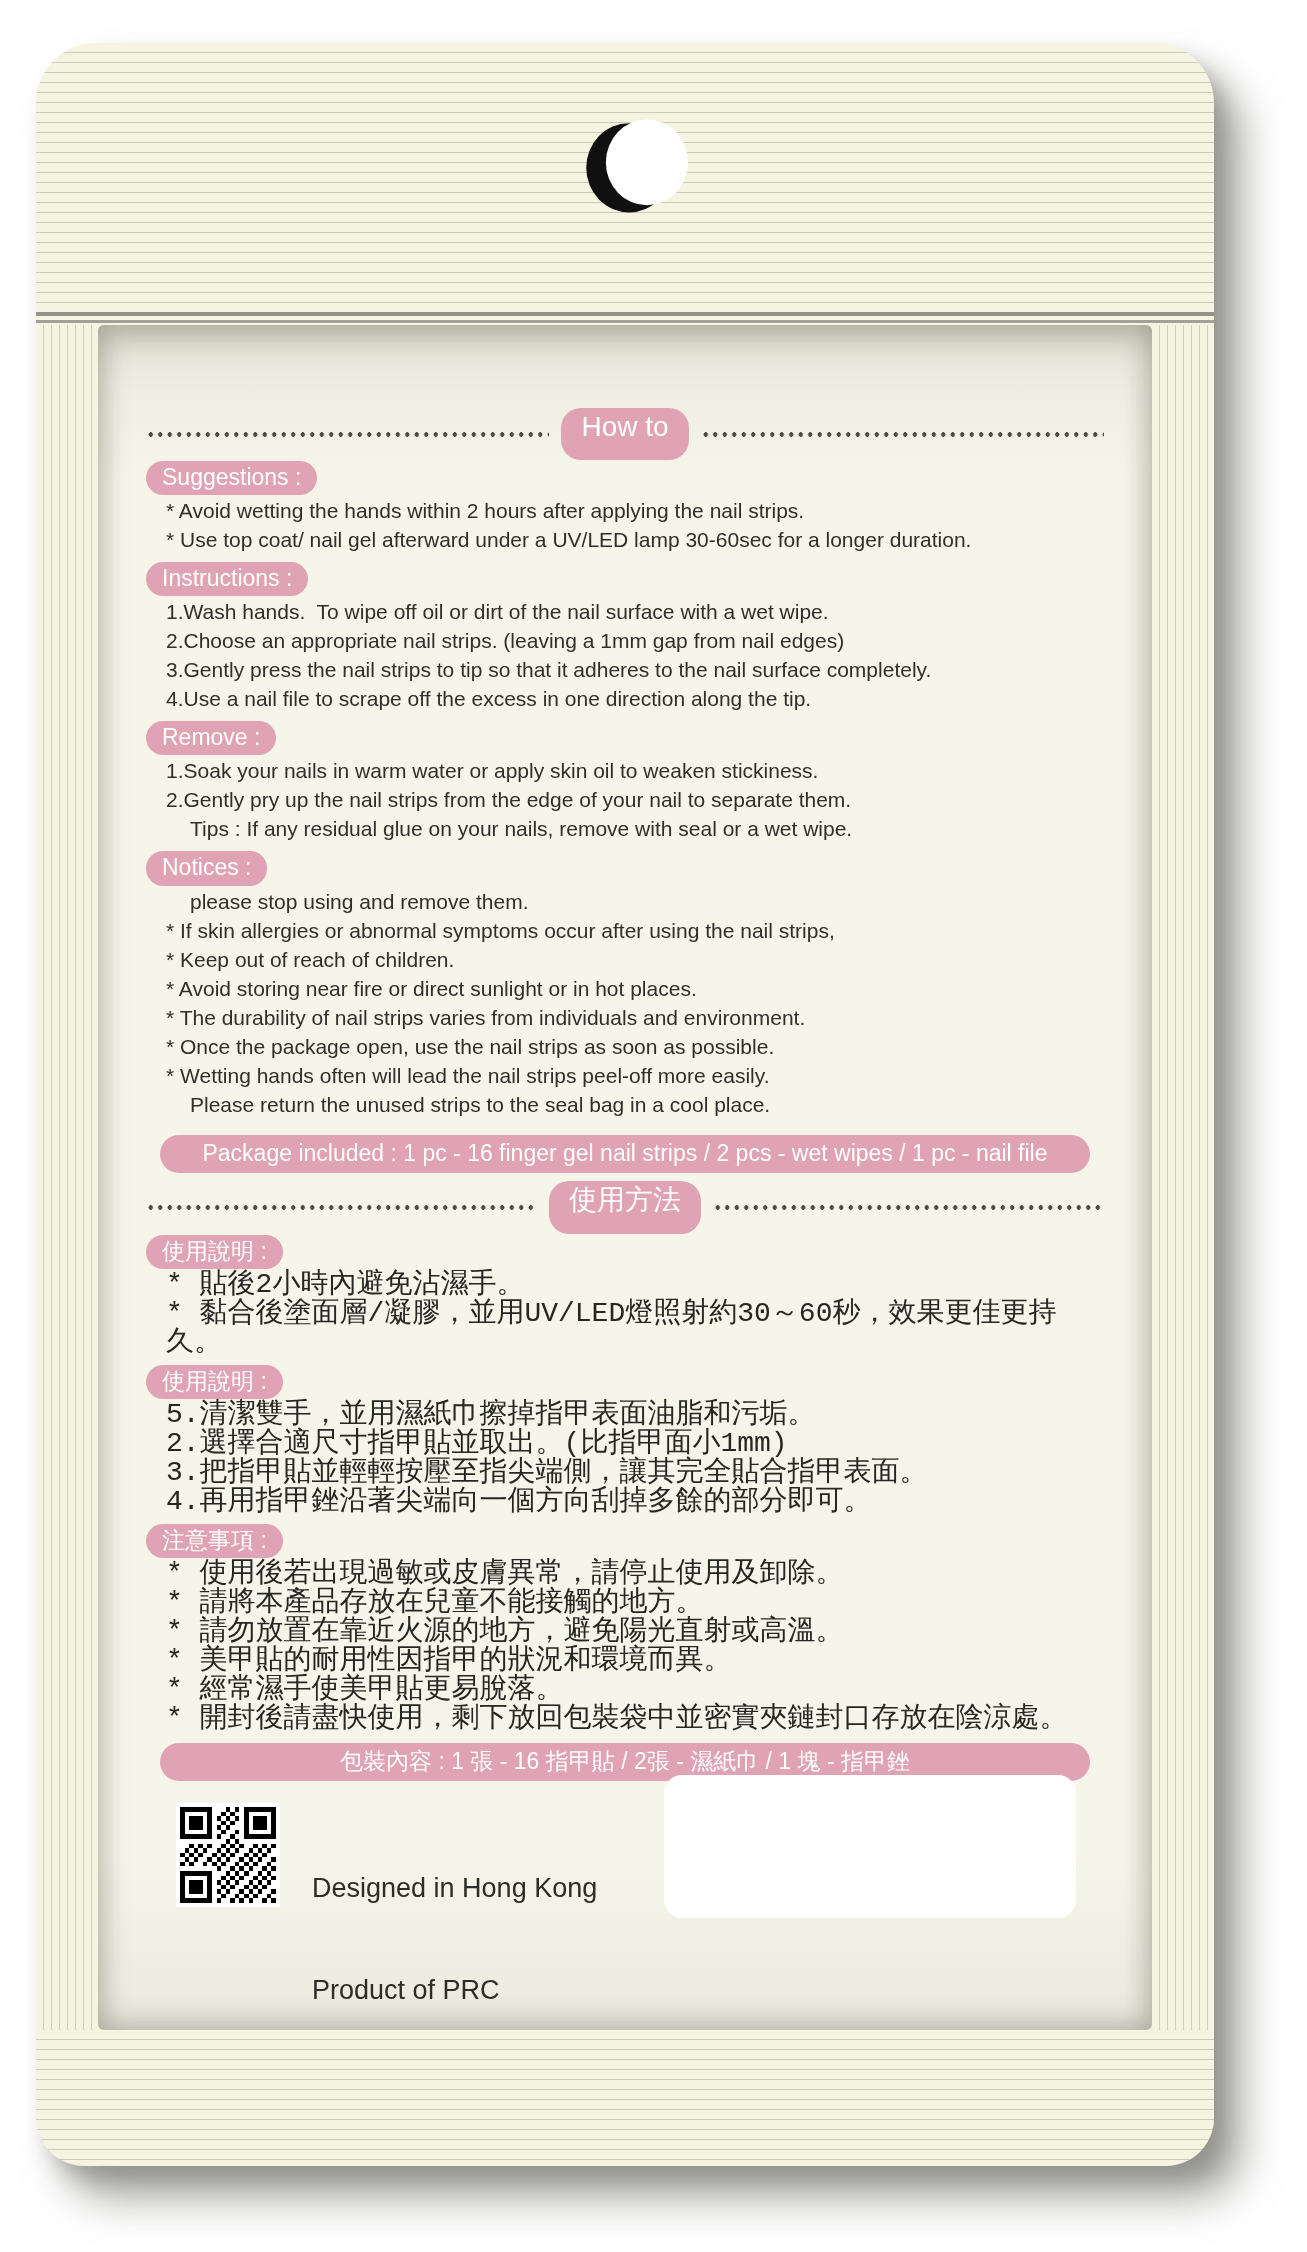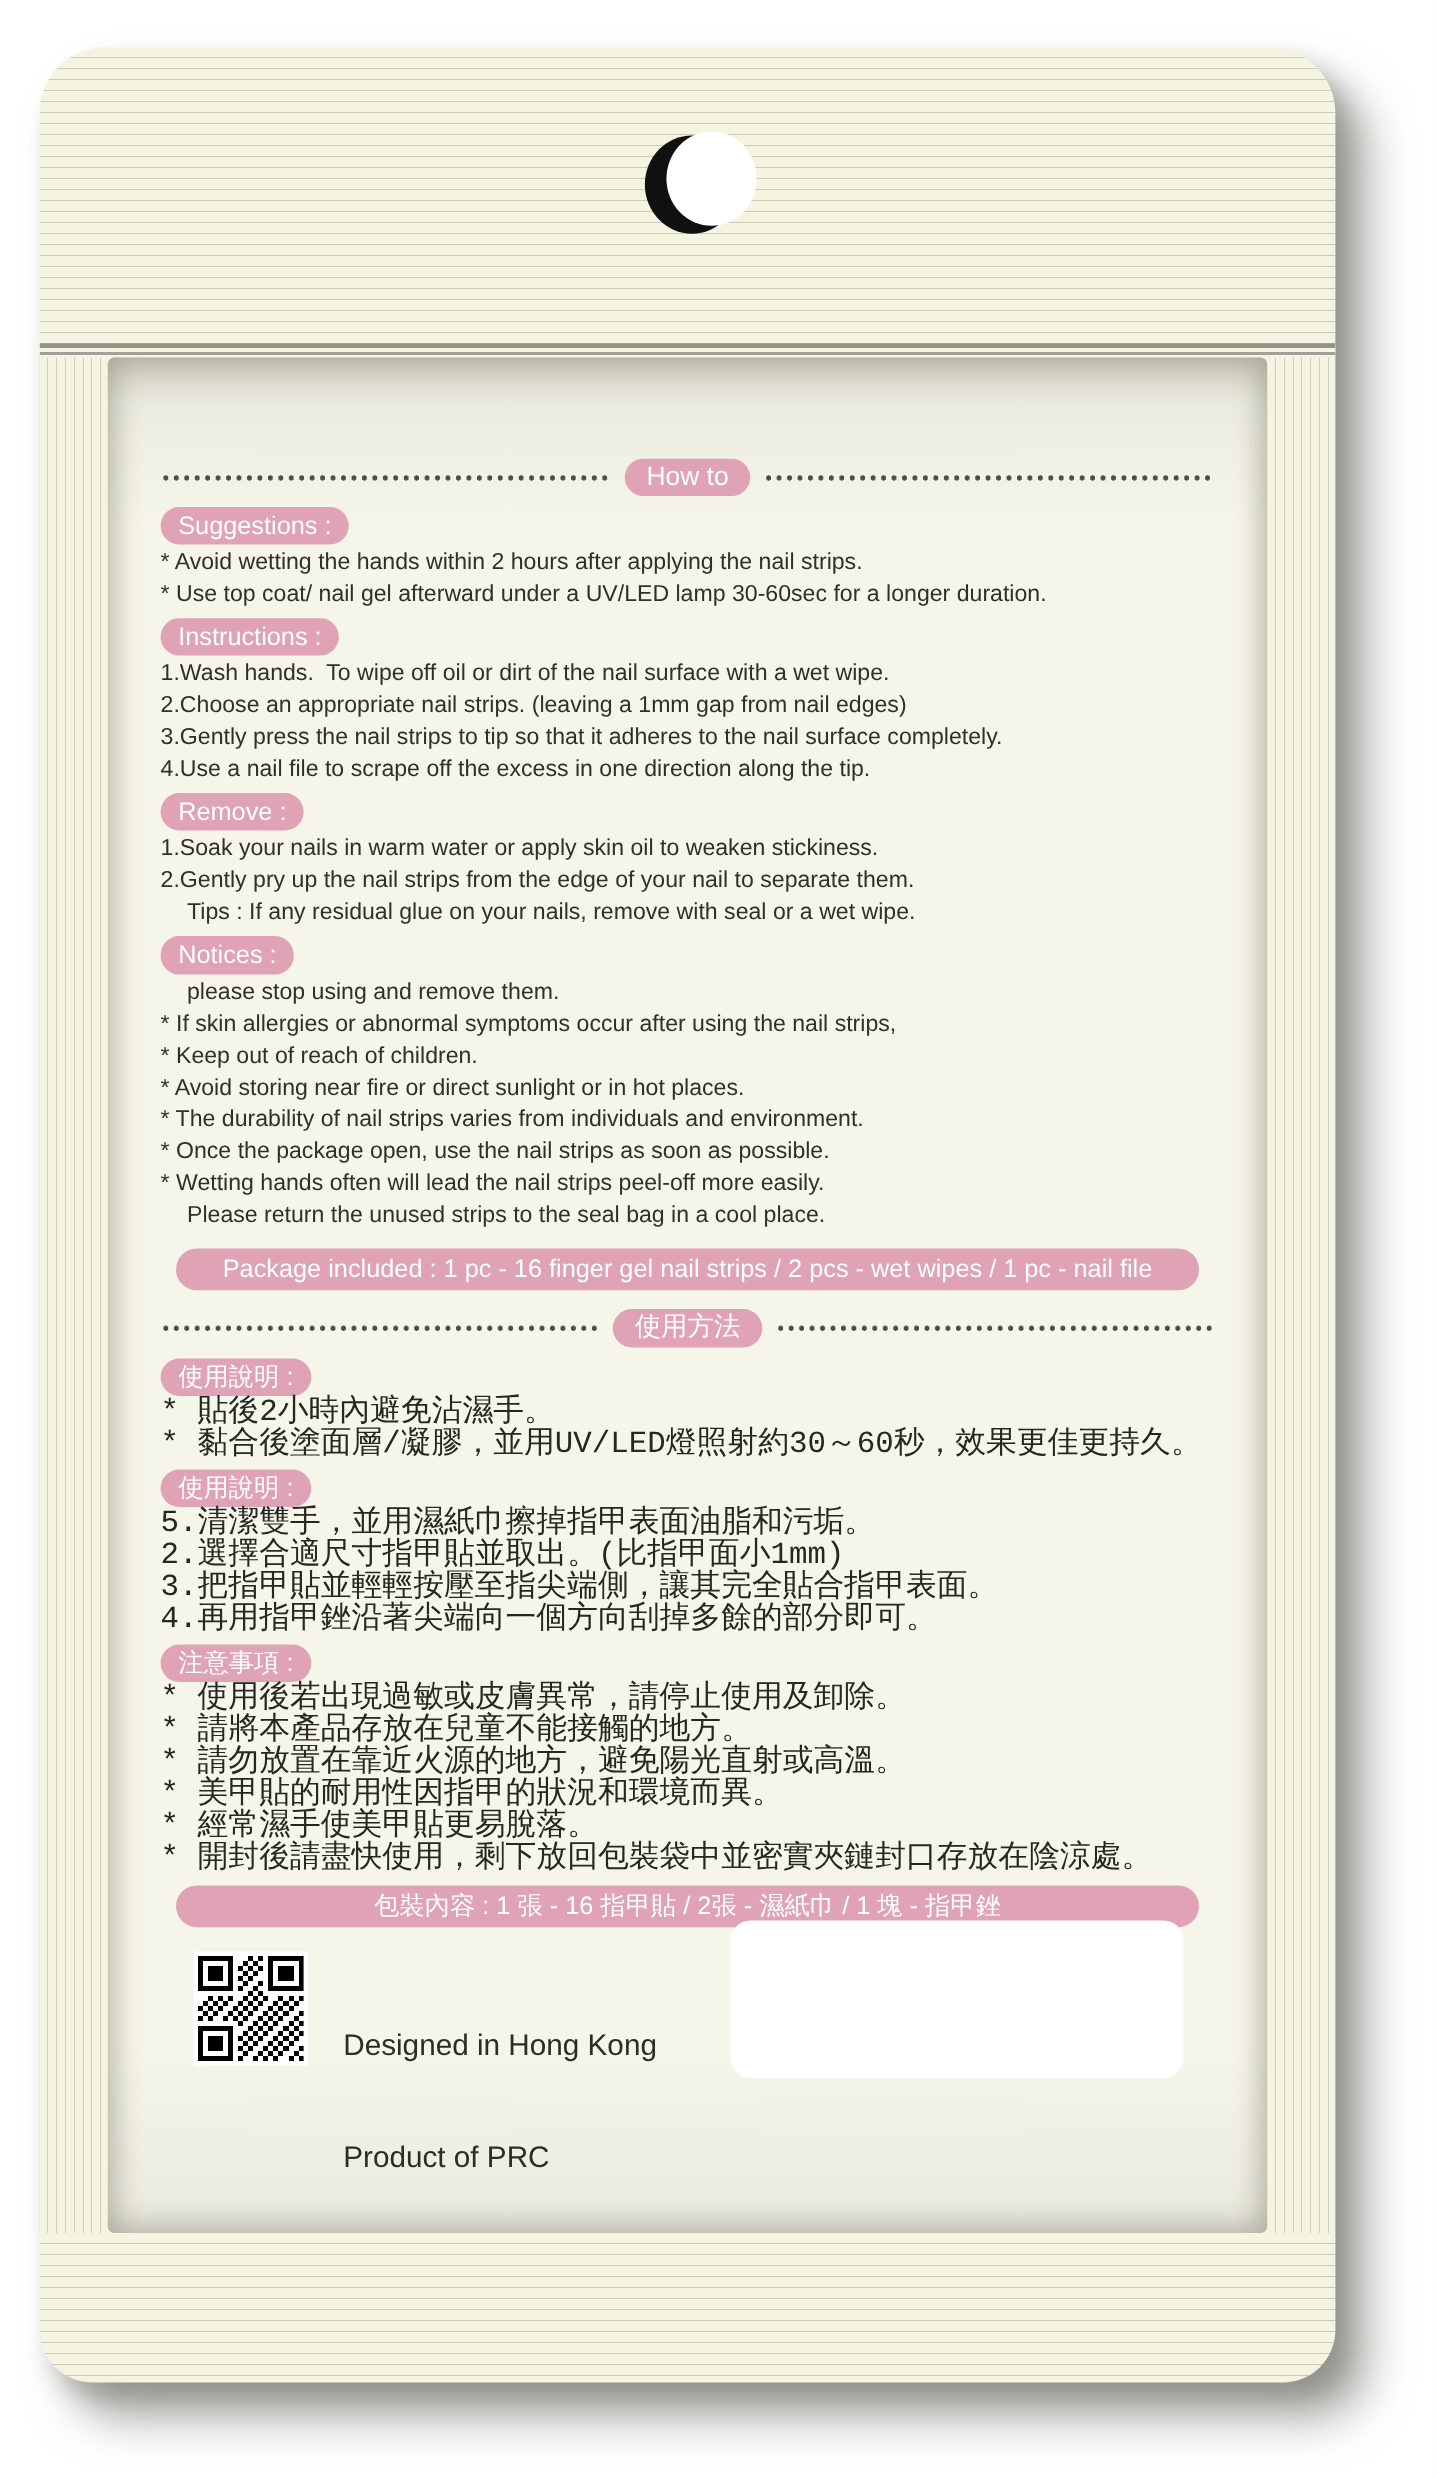--- a/index.html
+++ b/index.html
@@ -55,32 +55,32 @@
   }
 
   
   .divider{ display:flex; align-items:center; height:38px; }
   .divider .dots{
     flex:1; height:5px;
     background:radial-gradient(circle, var(--dot) 2.1px, rgba(0,0,0,0) 2.5px);
     background-size:9.5px 5px; background-repeat:repeat-x; background-position:left center;
   }
   .pill{
-    margin:0 12px; padding:4px 20px 4px; border-radius:20px;
-    background:var(--pink); color:#fff; font-size:24px; line-height:1.1;
+    margin:0 12px; padding:4px 20px 18px; border-radius:20px;
+    background:var(--pink); color:#fff; font-size:28px; line-height:1.1;
     white-space:nowrap;
   }
 
   
   .sec{ margin-top:8px; }
   .hbadge{
     display:inline-block; padding:4px 16px 6px; border-radius:17px;
     background:var(--pink); color:#fff; font-size:23px; line-height:1.05;
   }
-  .lines{ margin-top:1px; }
+  .lines{ margin-top:1px;margin-left:20px; }
   .line{ font-size:21px; line-height:29px; white-space:pre-wrap; color:var(--ink); }
   .cn .line{ font-size:28px; color:#262622;font-family:Liberation Mono, monospace; }
   .line.ind{ padding-left:24px; }
 
   .bar{
     margin:16px 14px 0; height:38px; border-radius:19px;
     background:var(--pink); color:#fff; font-size:23px;
     display:flex; align-items:center; justify-content:center; white-space:nowrap;
   }
   .bar.cn-bar{ margin-top:10px; }

